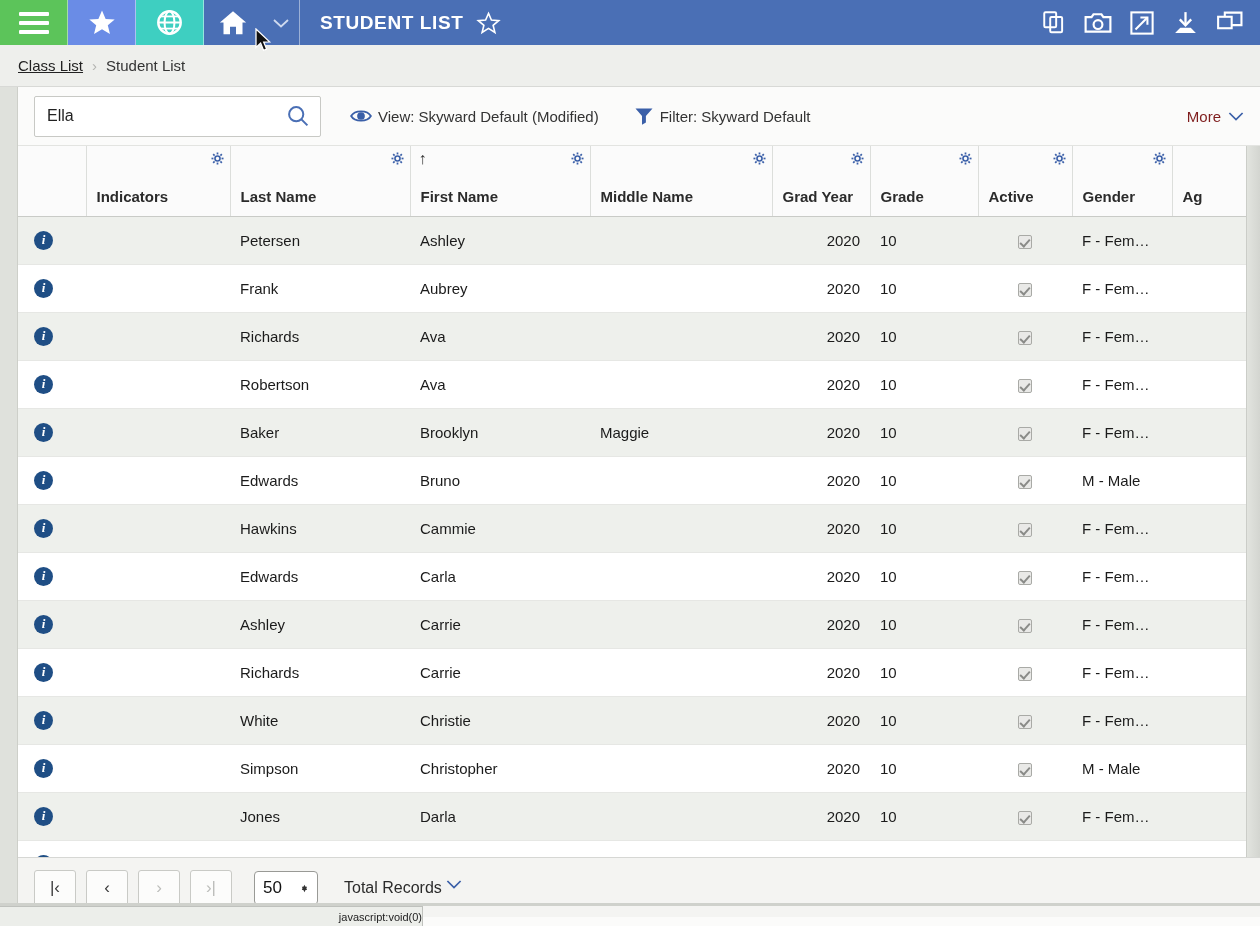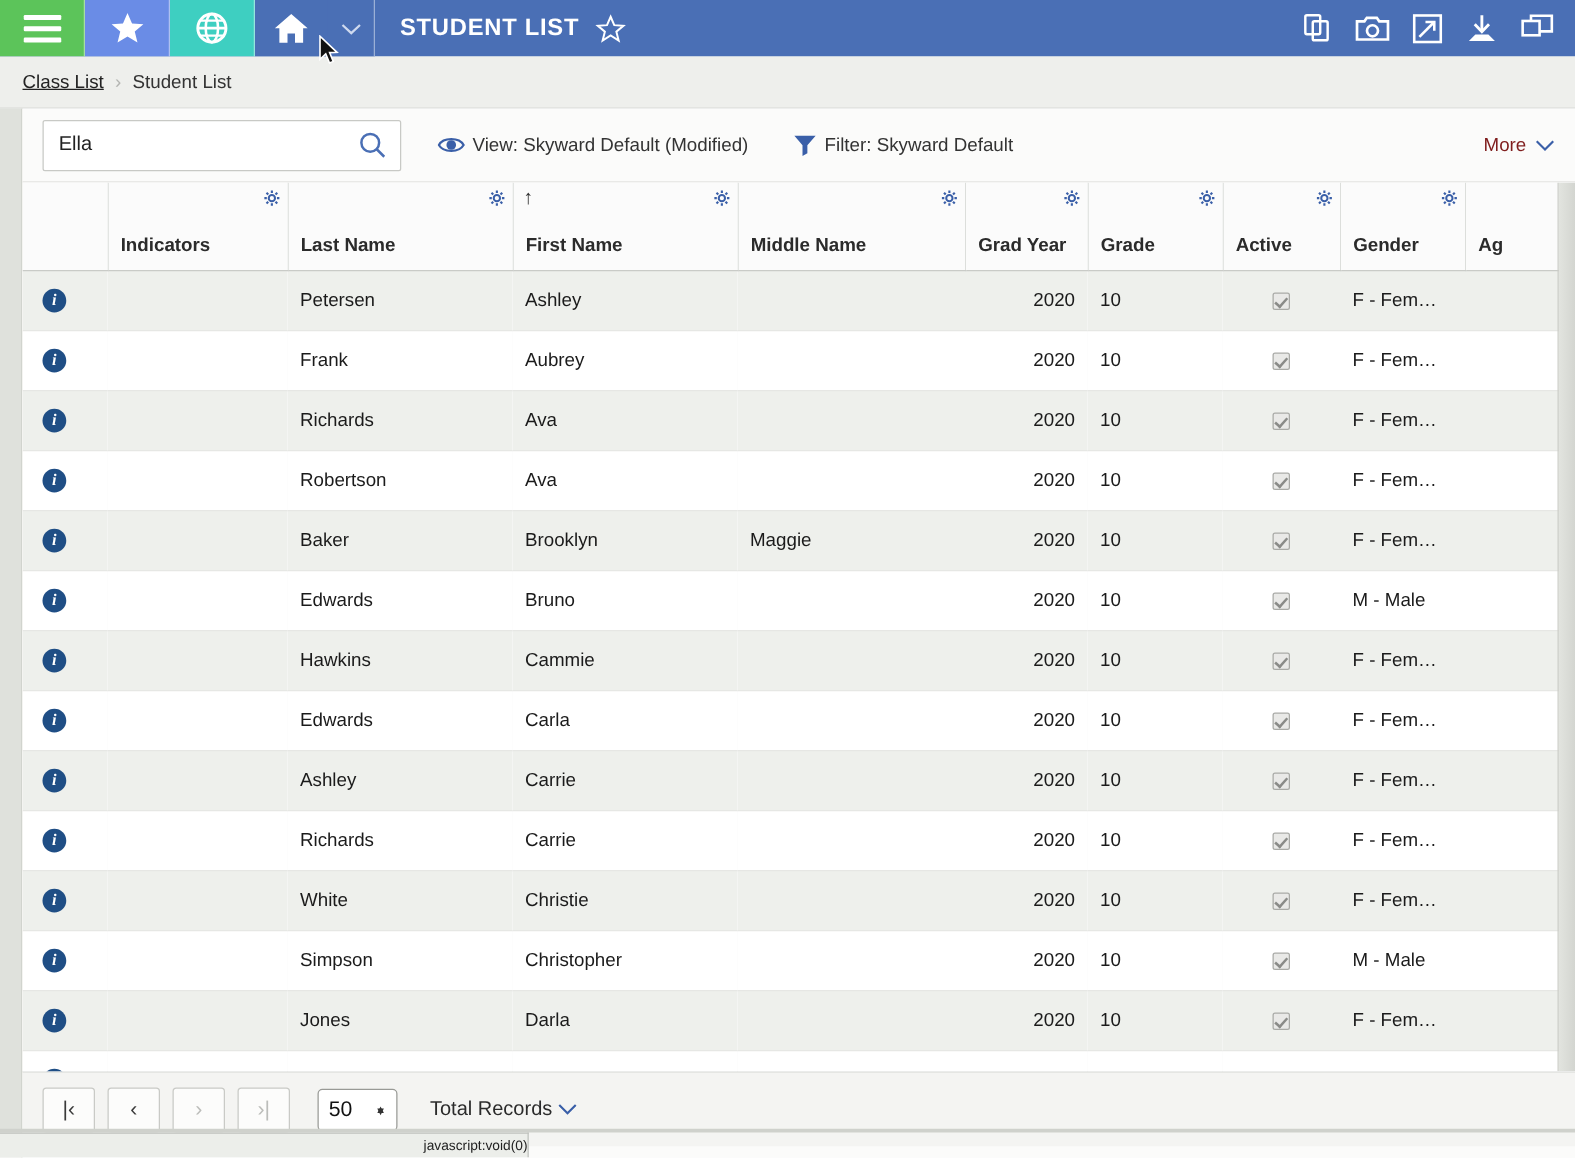--- a/index.html
+++ b/index.html
@@ -189,21 +189,21 @@
     margin-left: 12px;
     width: 64px; height: 34px;
     background: #fff; border: 1px solid #999a96; border-radius: 4px;
     display: flex; align-items: center; padding: 0 8px;
     font-size: 17px; color: #111;
   }
   .spinner .val { flex: 1; }
   .spinner .arrows { display: flex; flex-direction: column; gap: 2px; line-height: 0; }
   .spinner .arrows span { font-size: 9px; color: #333; }
   .total-records {
-    margin-left: 16px; display: flex; align-items: center; gap: 4px;
+    margin-left: 16px; display: flex; align-items: flex-start; gap: 4px;
     font-size: 16px; color: #2b2b2b; cursor: pointer;
   }
 
   
   .statusbar {
     position: absolute; left: 0; bottom: 0;
     width: 423px; height: 20px;
     background: #eceeea; border-top: 1px solid #bfc1bd; border-right: 1px solid #bfc1bd;
     font-size: 11px; color: #222;
     display: flex; align-items: center; padding-left: 5px;

